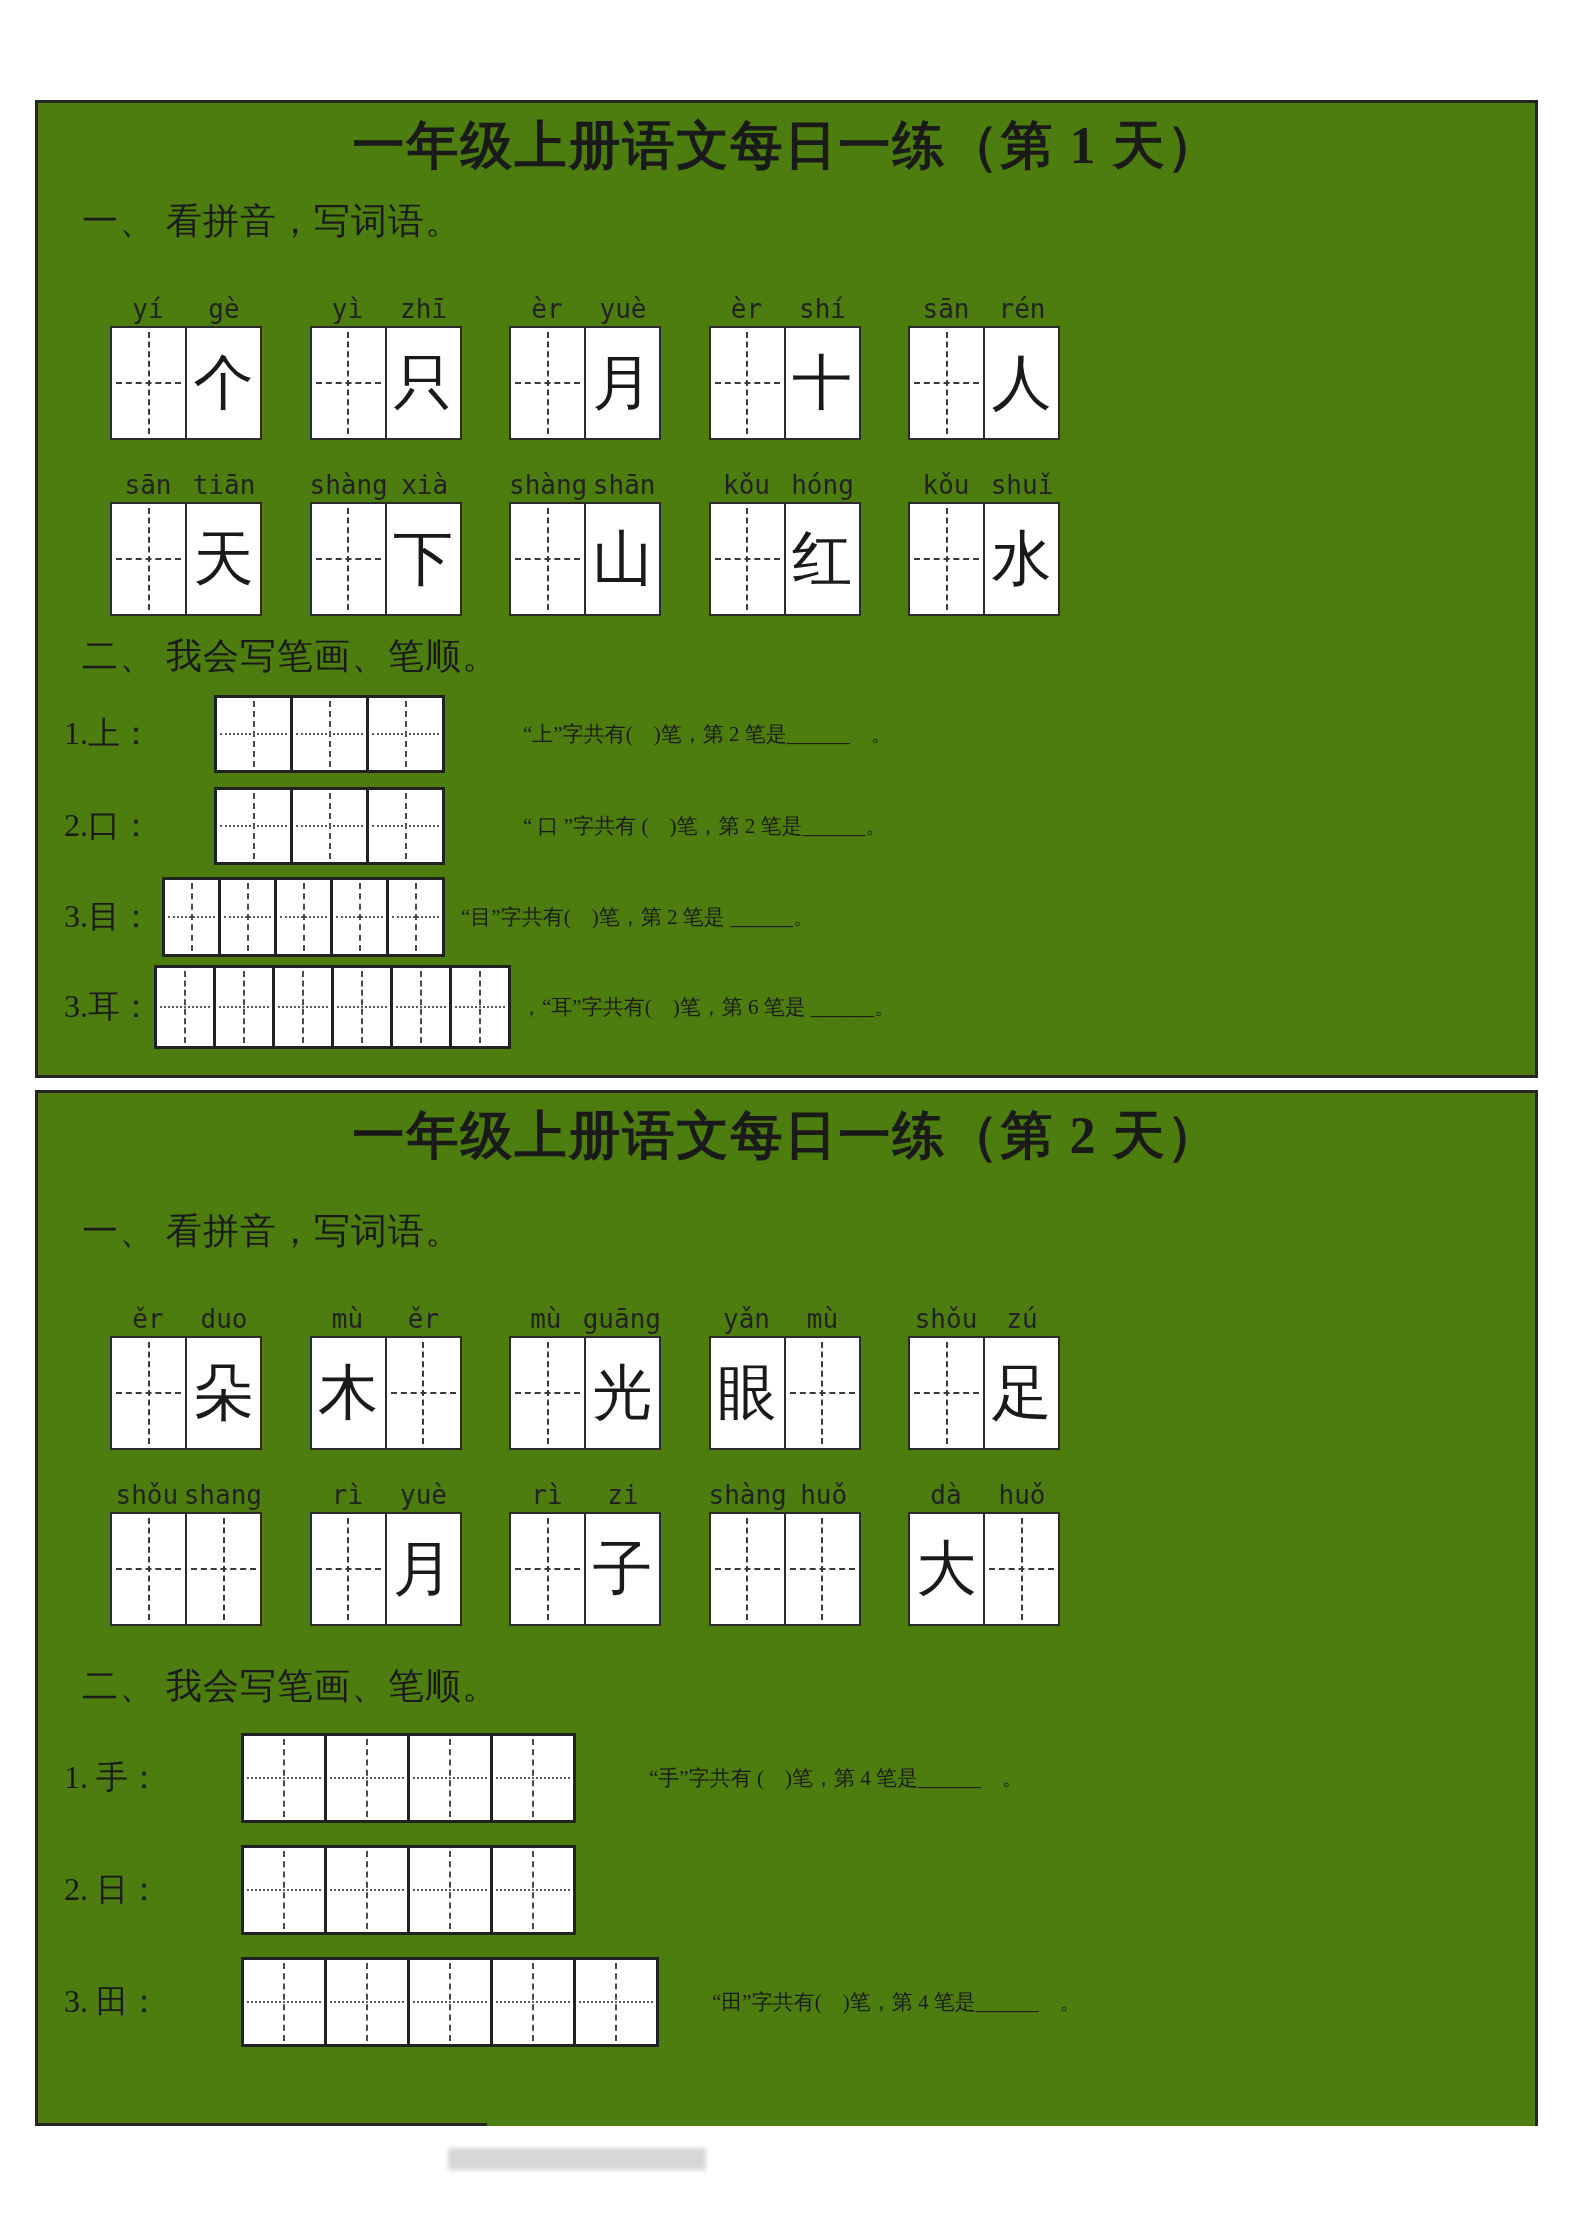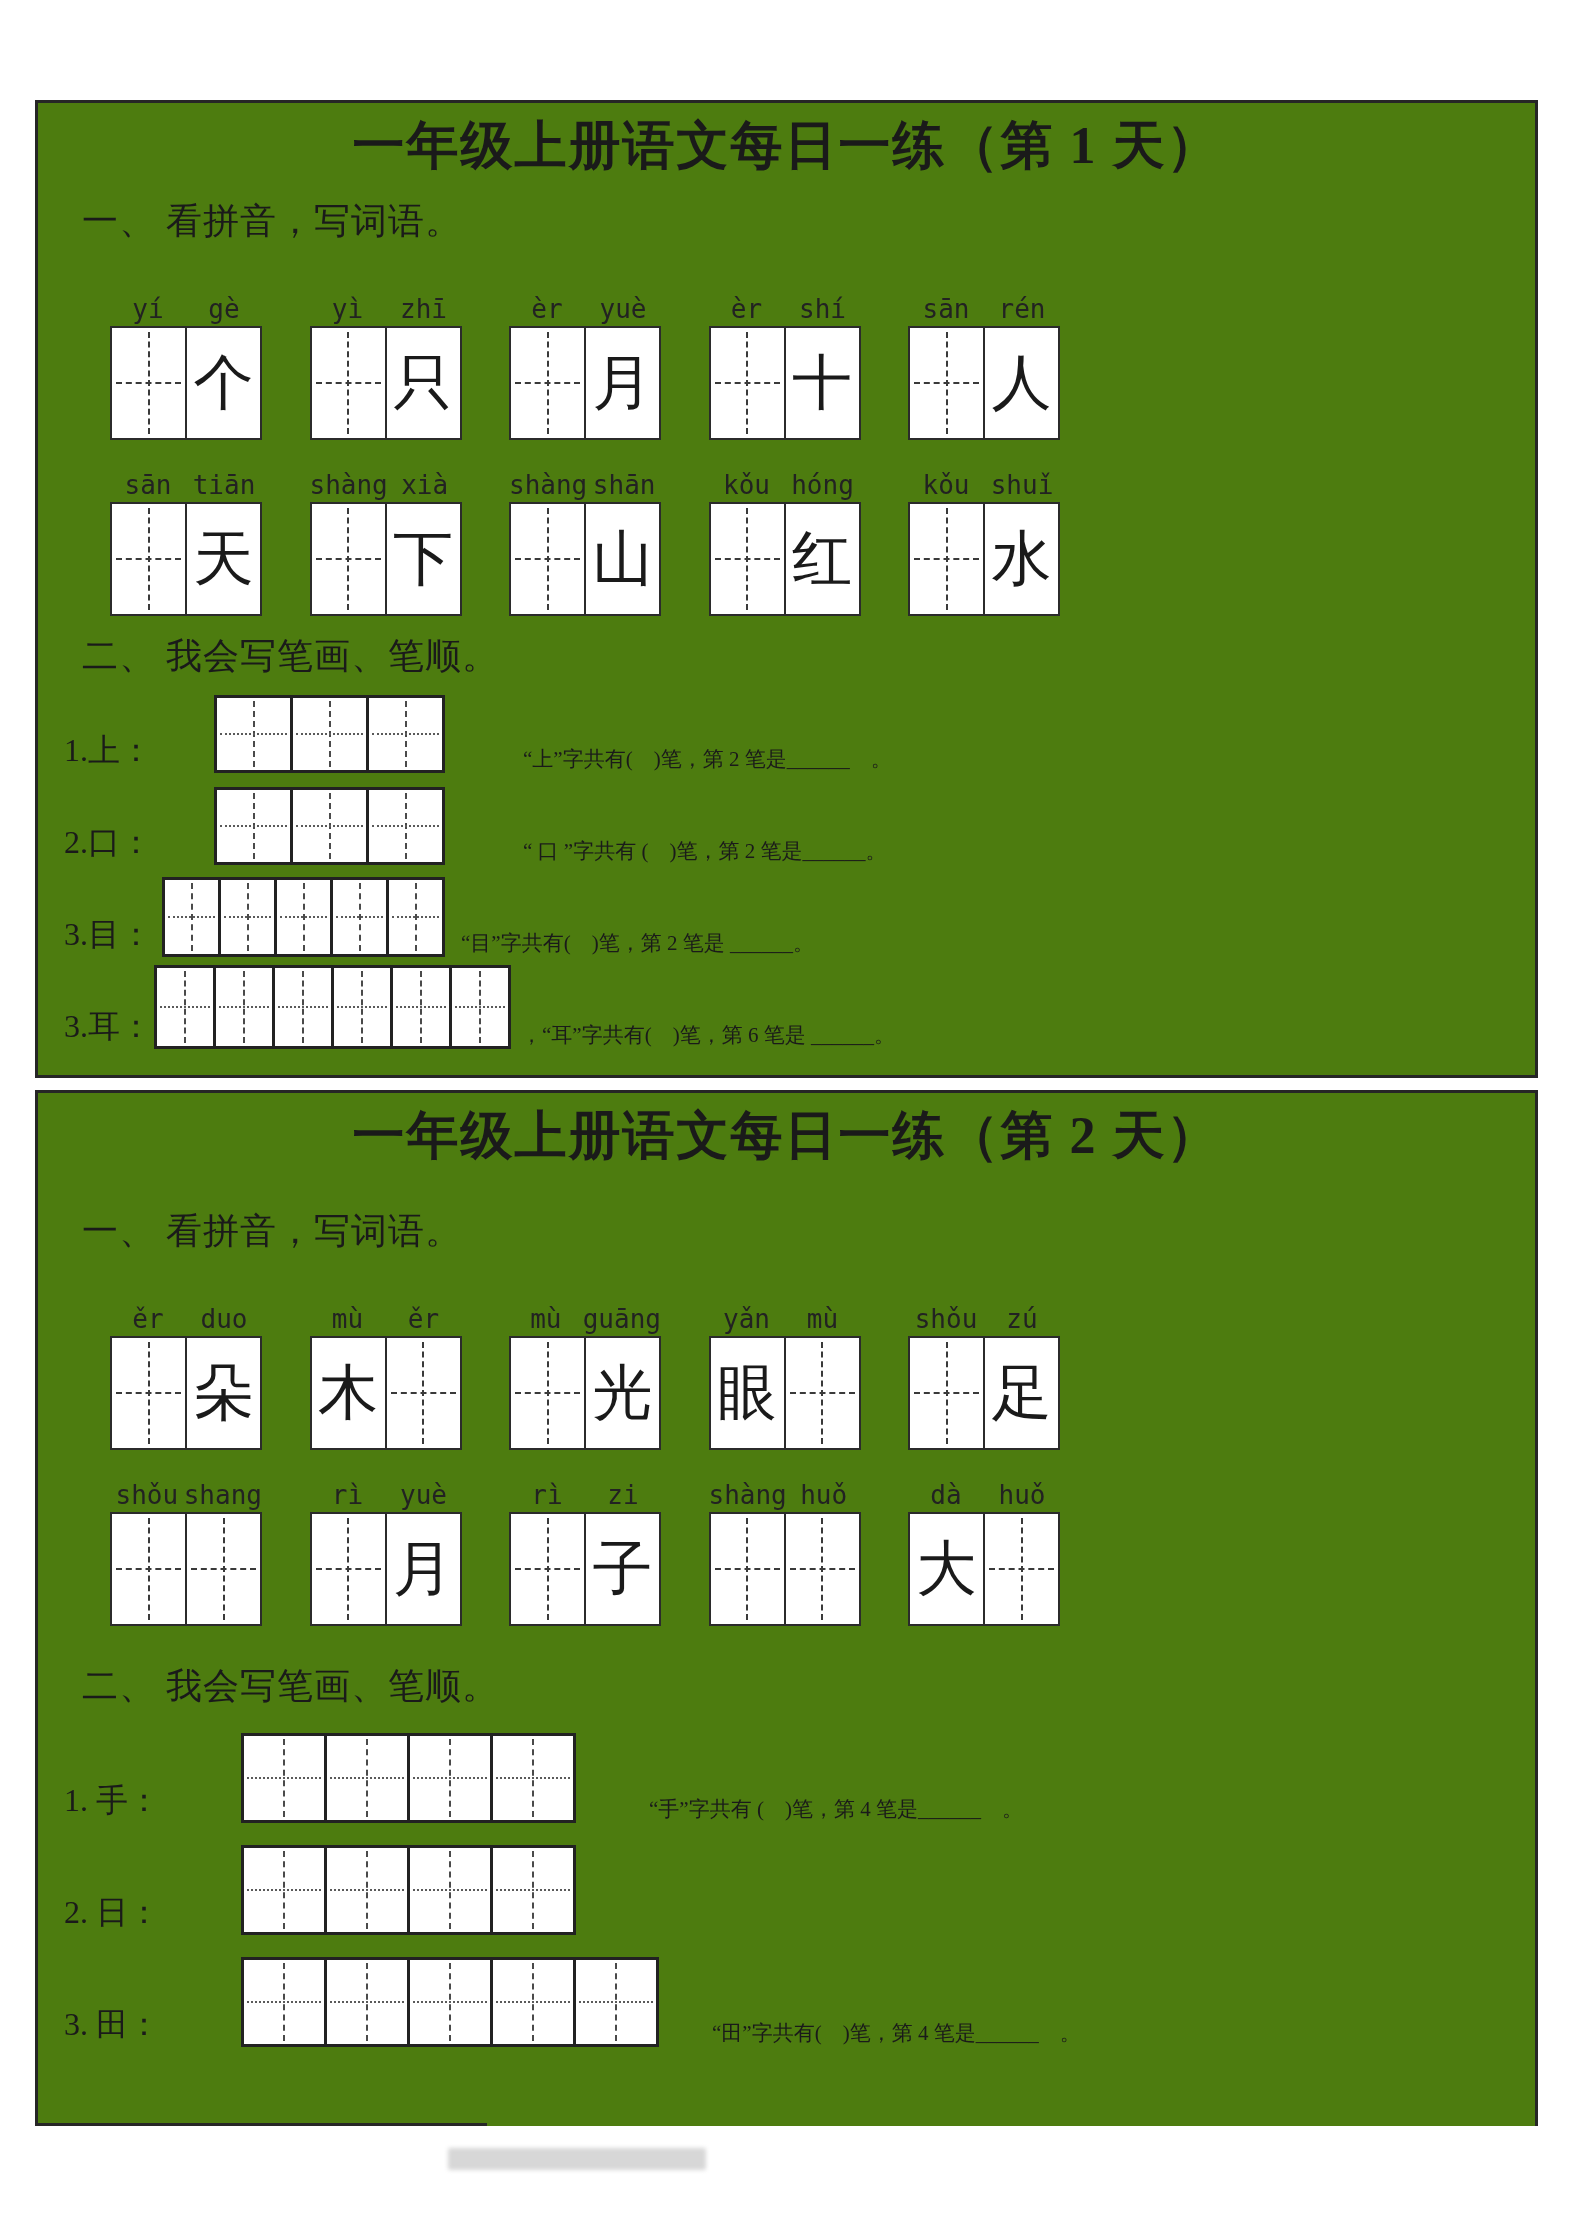--- a/index.html
+++ b/index.html
@@ -60,21 +60,21 @@
     border-left:2px dashed #3a3a3a; margin-left:-1px;
   }
   .wcell.guide::after {
     content:""; position:absolute; top:50%; left:4px; right:4px;
     border-top:2px dashed #3a3a3a; margin-top:-1px;
   }
   .wcell.char { display:flex; align-items:center; justify-content:center; }
   .wcell.char span { font-size:60px; line-height:1; }
 
   
-  .stroke-row { display:flex; align-items:flex-end;font-family:Liberation Serif, serif; }
+  .stroke-row { display:flex; align-items:center;font-family:Liberation Serif, serif; }
   .stroke-label { font-size:32px; white-space:pre; }
   .stroke-q { font-size:21px; white-space:pre; }
   .pboxes { display:flex; border:3px solid #222; background:#fff; }
   .pcell { position:relative; background:#fff; }
   .pcell + .pcell { border-left:3px solid #222; }
   .pcell::before {
     content:""; position:absolute; left:50%; top:3px; bottom:3px;
     border-left:2px dashed #4a4a4a; margin-left:-1px;
   }
   .pcell::after {

